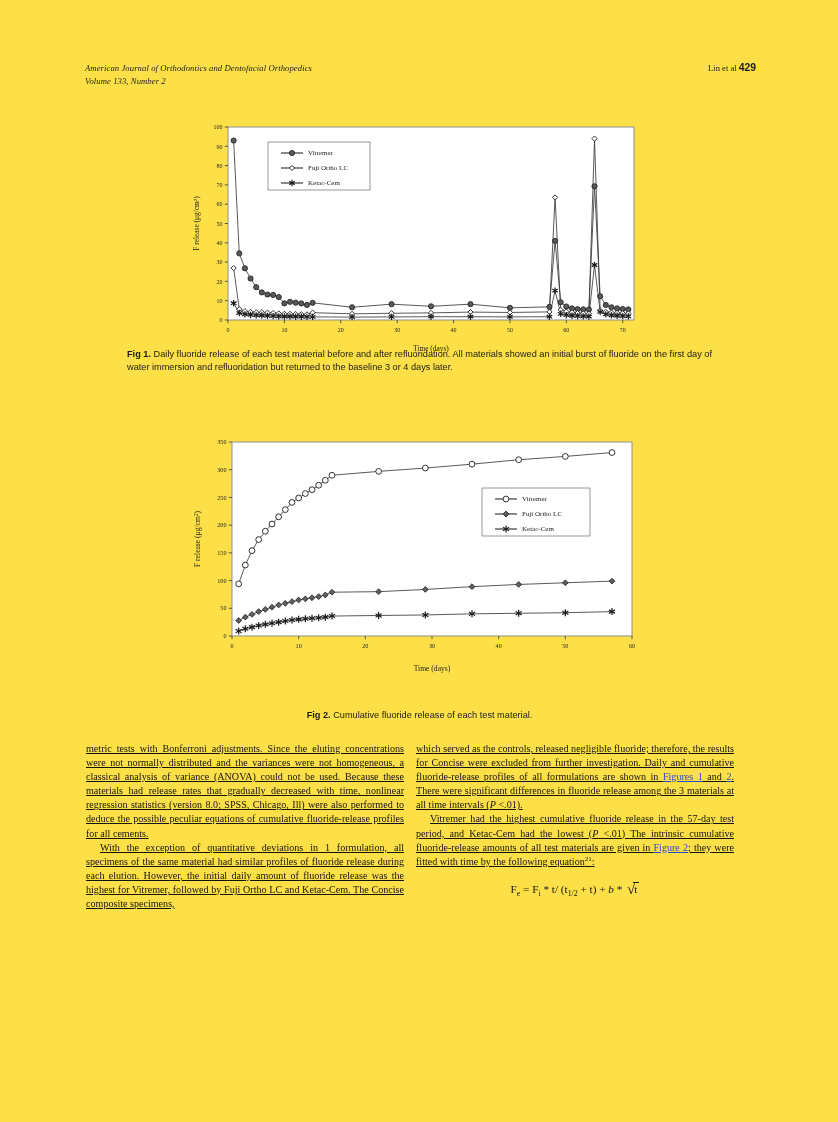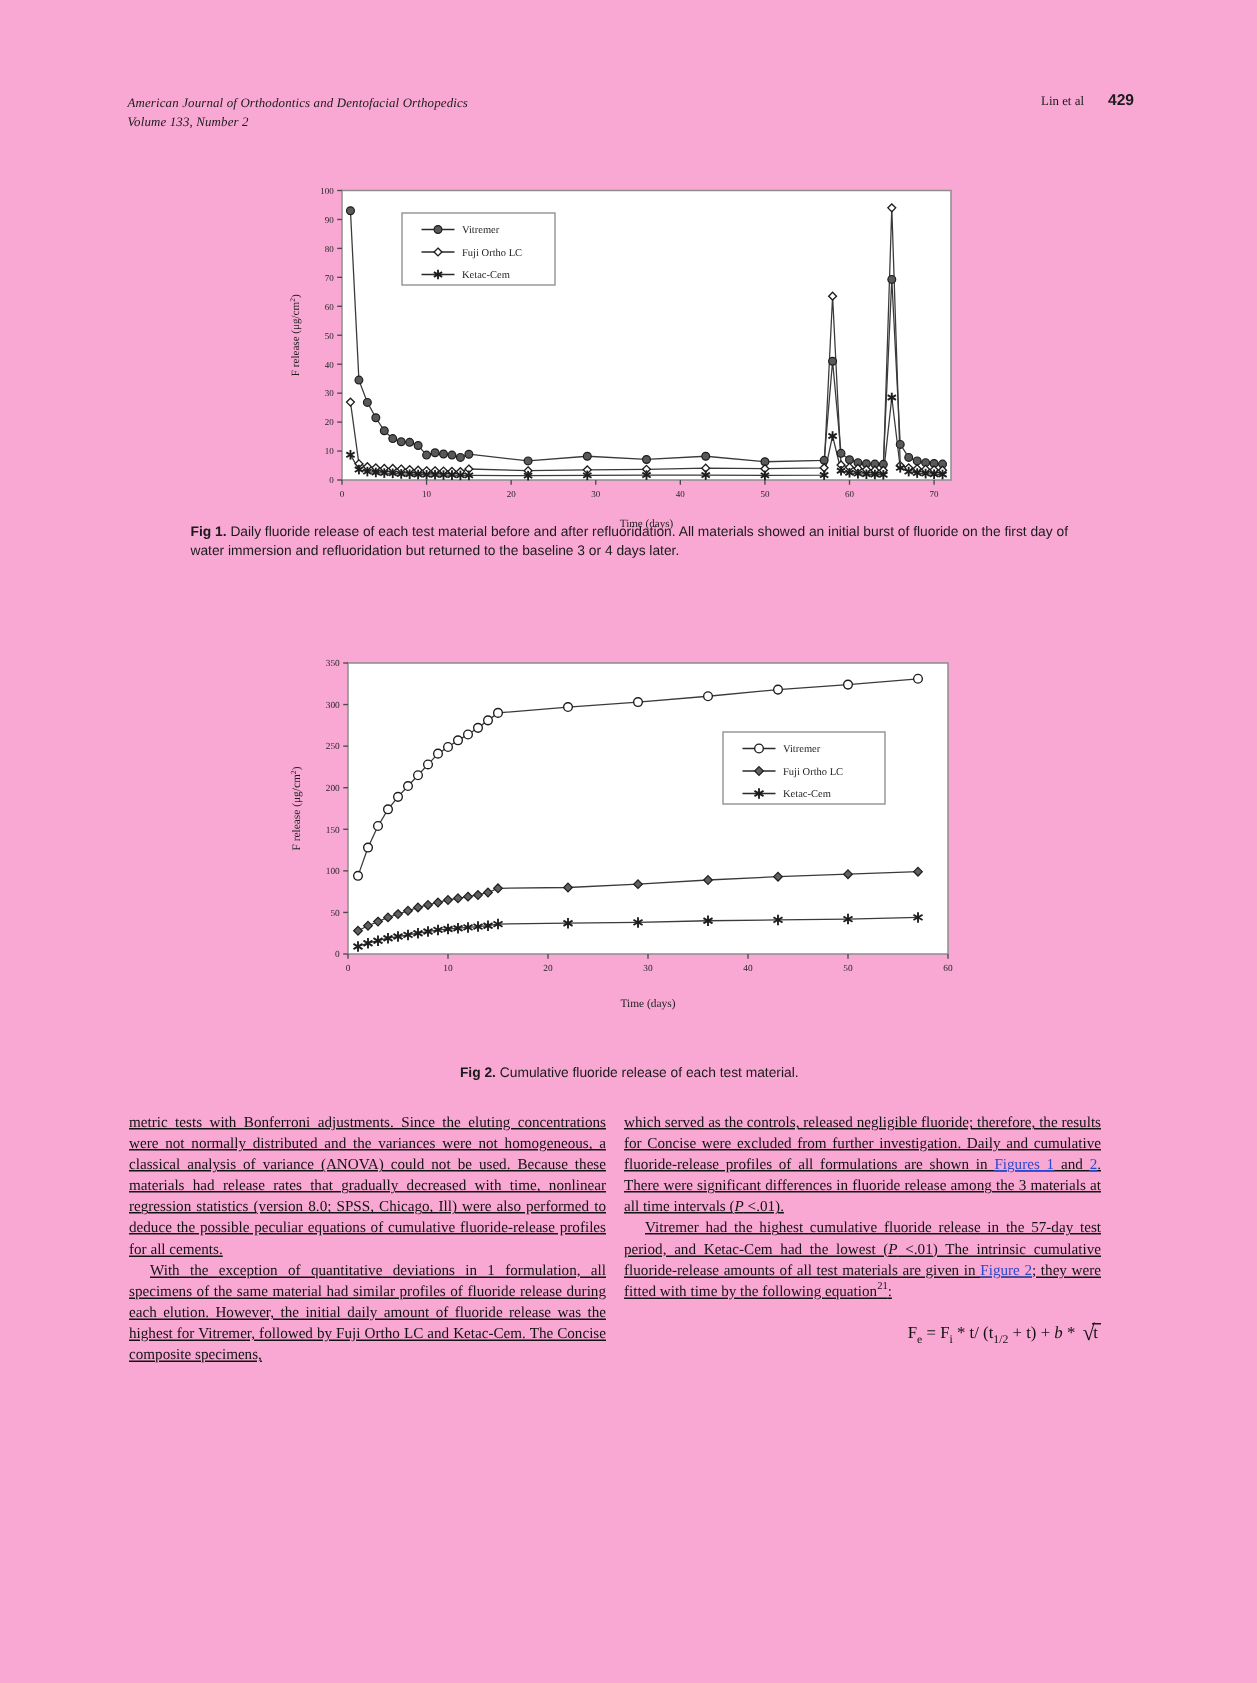--- a/index.html
+++ b/index.html
@@ -11,21 +11,21 @@
     width: 838px;
     height: 1122px;
     position: relative;
     font-family: "Liberation Serif", serif;
     color: #1a1a1a;
     overflow: hidden;
   }
   .page {
     position: absolute;
     inset: 0;
-    background: #f9a8d4;
+    background: #fde047;
   }
 
   
   .runhead {
     position: absolute;
     top: 62px;
     left: 85px;
     right: 82px;
     height: 34px;
   }
@@ -47,21 +47,21 @@
     white-space: nowrap;
     font-size: 8.6px;
     color: #1b1b1b;
   }
   .runhead-right .jrnl {
   }
   .runhead-right .pg {
     font-weight: bold;
     font-style: normal;
     font-size: 10.4px;
-    margin-left: 16px;
+    margin-left: 2px;
     font-family: "Liberation Sans", sans-serif;
   }
 
   
   .figure-block { position: absolute; }
   #fig1-block { top: 118px; left: 186px; width: 460px; height: 236px; }
   #fig2-block { top: 432px; left: 186px; width: 460px; height: 242px; }
 
   .chart-svg { display: block; }
 
@@ -102,21 +102,21 @@
     margin: 13px 0 4px 0;
     color: #101010;
   }
   .xref { color: #2b49c9; }
   sup { font-size: .7em; vertical-align: super; line-height: 0; }
   sub { font-size: .7em; vertical-align: sub; line-height: 0; }
   .ital { font-style: italic; }
 
   .equation {
     margin: 13px 0 12px 0;
-    text-align: right;
+    text-align: center;
     font-size: 11.2px;
     white-space: nowrap;
   }
   .equation .rad {
     display: inline-block;
     position: relative;
     padding-left: 2px;
   }
   .equation .radsym { font-size: 15px; vertical-align: -1px; }
   .equation .radand {

